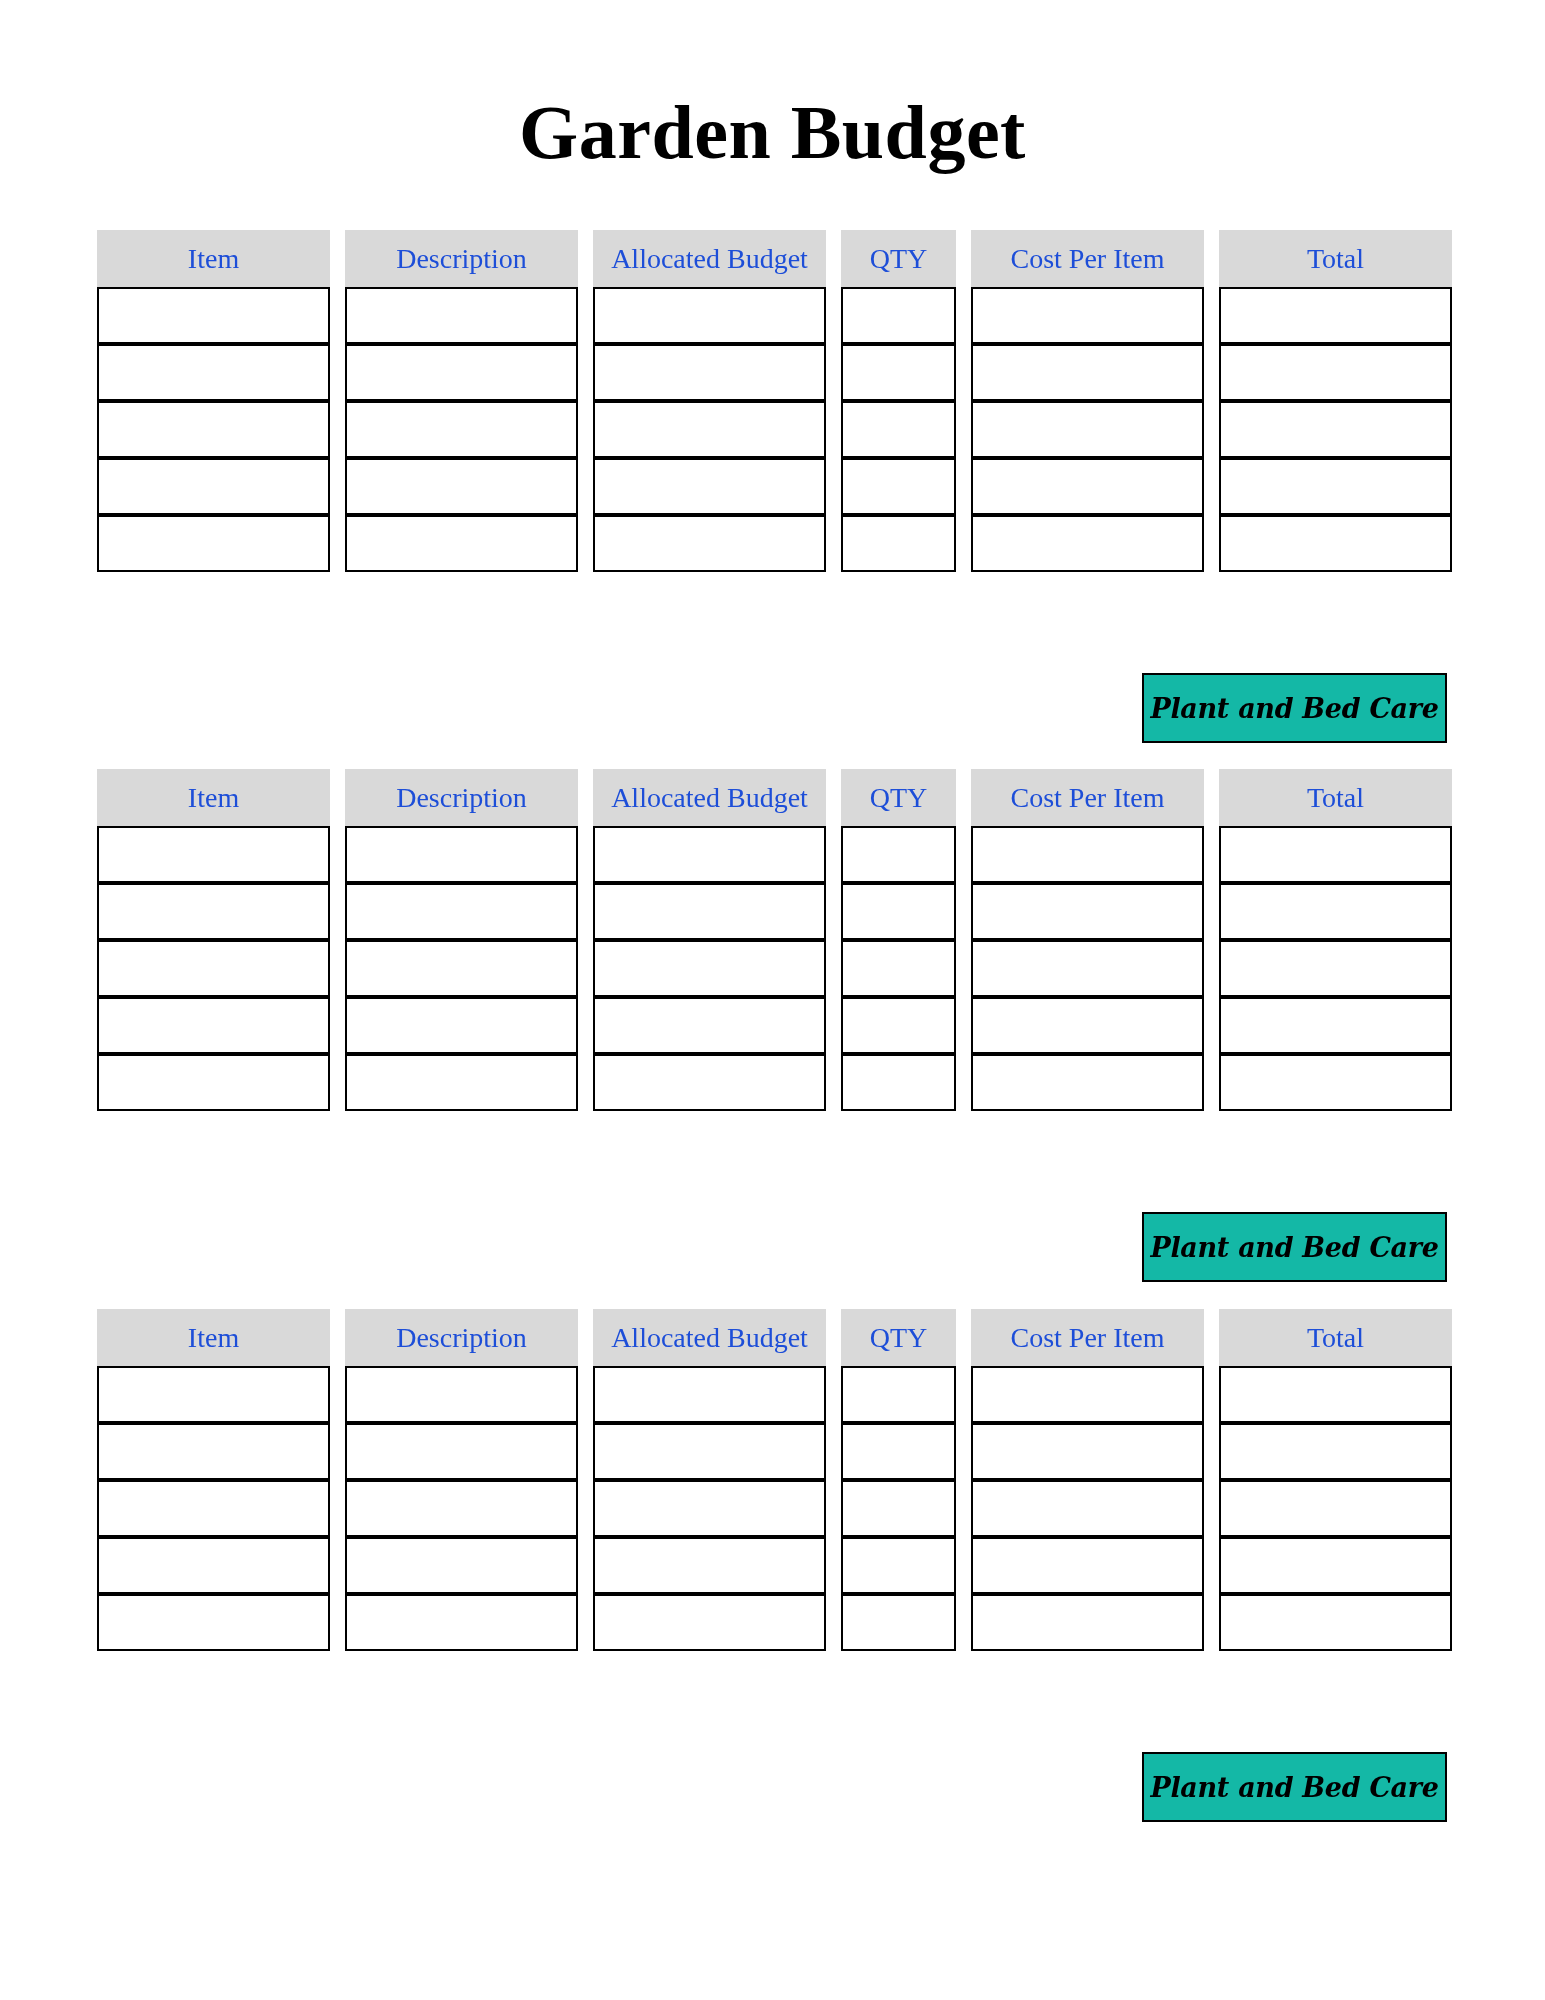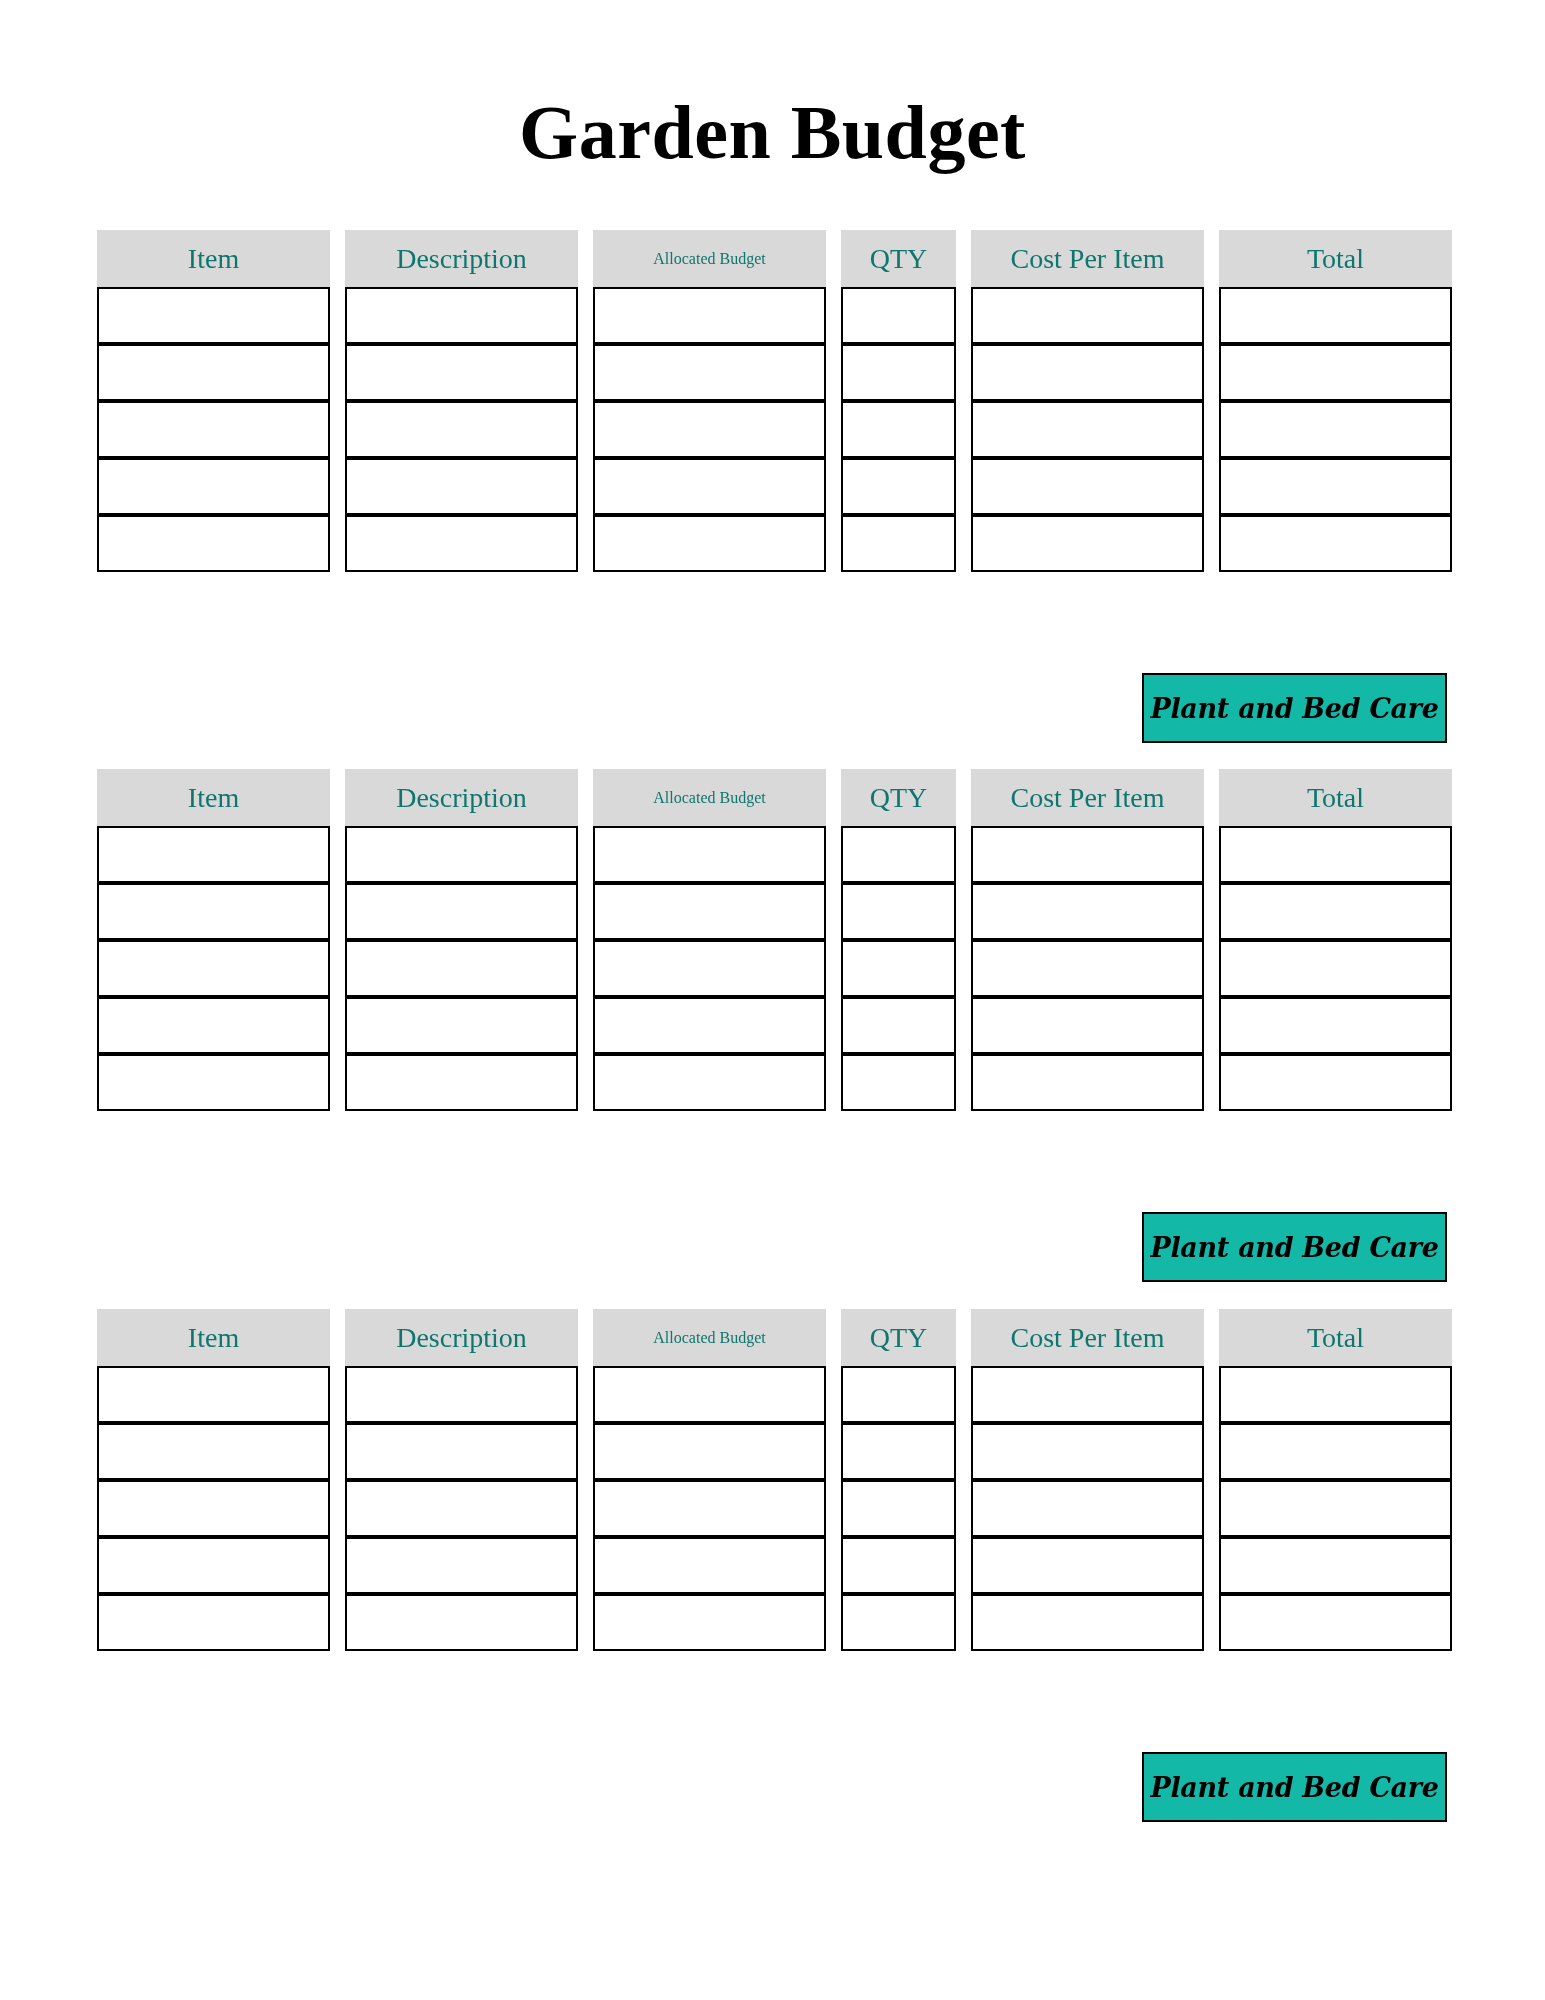--- a/index.html
+++ b/index.html
@@ -65,27 +65,27 @@
   }
 
   .head-cell {
     height: 57px;
     background: #d9d9d9;
     display: flex;
     align-items: center;
     justify-content: center;
     font-size: 28px;
     line-height: 1;
-    color: #0f766e;
+    color: #1d4ed8;
     box-sizing: border-box;
     white-space: nowrap;
     overflow: hidden;
   }
   .head-cell.small {
-    font-size: 16px;
+    font-size: 28px;
   }
 
   .body-cell {
     height: 57px;
     border: 2px solid #000000;
     background: #ffffff;
     box-sizing: border-box;
   }
   .body-cell + .body-cell {
     margin-top: 0px;

